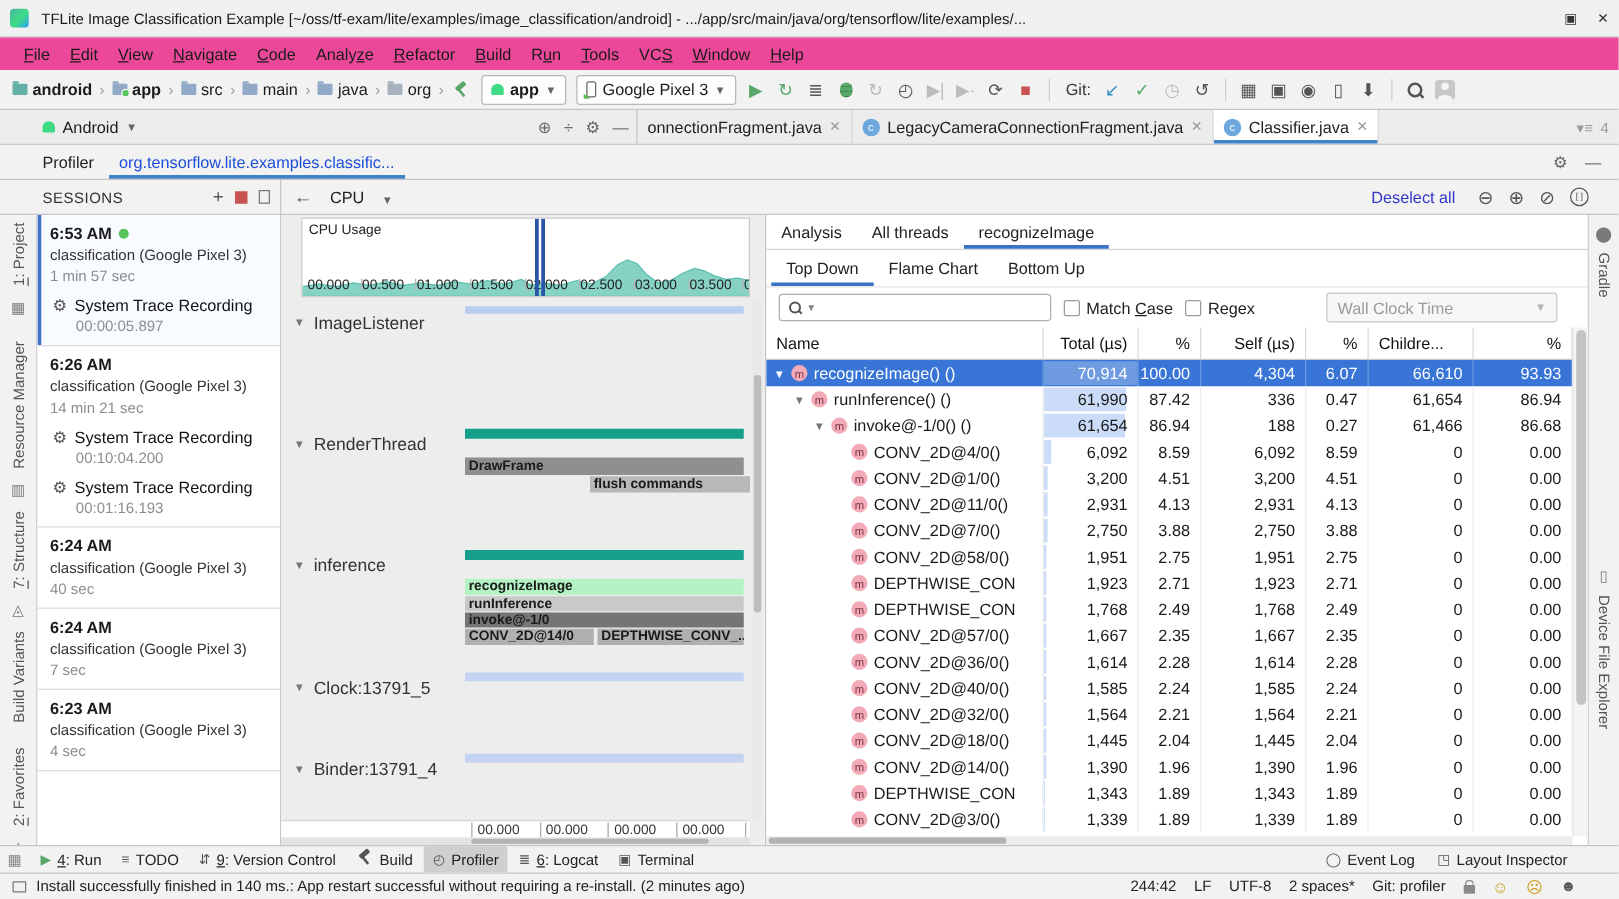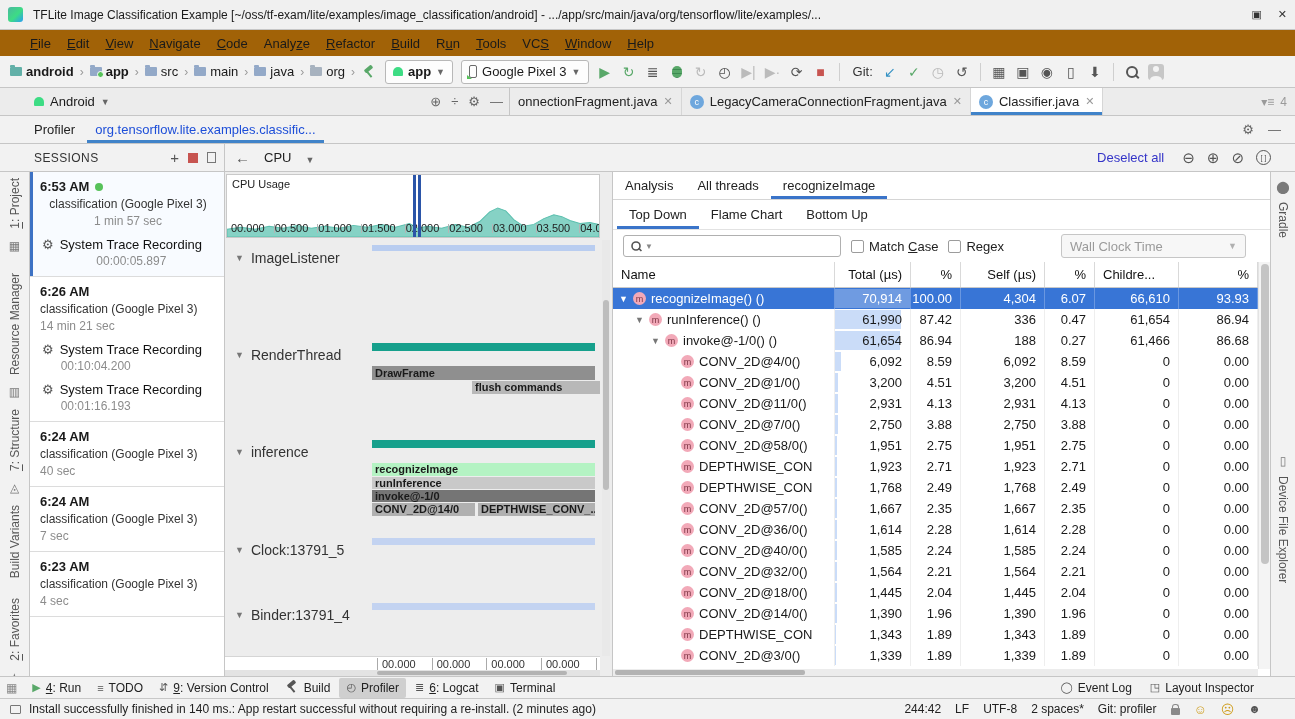--- a/index.html
+++ b/index.html
@@ -8,21 +8,21 @@
   .app { width:1295px; height:719px; display:flex; flex-direction:column; }
 
   
   .titlebar { height:30px; background:#f0f0f0; border-bottom:1px solid #c6c6c6; display:flex; align-items:center; padding:0 8px; flex:0 0 auto; }
   .app-icon { width:15px; height:15px; border-radius:3px; background:linear-gradient(135deg,#4bb7a0,#3ddc84 55%,#2a9df4); margin-right:10px; }
   .title-text { font-weight:normal; font-size:12px; white-space:nowrap; overflow:hidden; flex:1; }
   .win-btns { display:flex; gap:16px; color:#333; font-size:11px; margin-left:10px; }
   .win-btns span { cursor:default; }
 
   
-  .menubar { height:26px; display:flex; align-items:center; padding:0 22px; background:#a16207; flex:0 0 auto; }
+  .menubar { height:26px; display:flex; align-items:center; padding:0 11px; background:#ec4899; flex:0 0 auto; }
   .menu-item { padding:3px 8px; font-size:13px; border-radius:2px; }
 
   
   .toolbar { height:32px; display:flex; align-items:center; padding:0 8px; background:#f2f2f2; border-bottom:1px solid #c6c6c6; gap:2px; flex:0 0 auto; }
   .crumbs { display:flex; align-items:center; gap:3px; }
   .crumb { display:flex; align-items:center; gap:4px; padding:1px 2px; }
   .crumb .lbl { font-size:13px; }
   .crumb.bold .lbl { font-weight:bold; }
   .crumb-sep { color:#9a9a9a; font-size:12px; margin:0 1px; }
   .folder { width:12px; height:9px; background:#93a9c8; border-radius:1px; position:relative; }
@@ -95,34 +95,34 @@
   .main { flex:1; display:flex; min-height:0; }
   .lstripe { width:30px; background:#f2f2f2; border-right:1px solid #c6c6c6; display:flex; flex-direction:column; align-items:center; padding-top:6px; gap:10px; flex:0 0 auto; }
   .vtext { writing-mode:vertical-rl; transform:rotate(180deg); font-size:12px; color:#555; white-space:nowrap; }
   .vtext-r { writing-mode:vertical-rl; font-size:12px; color:#555; white-space:nowrap; }
   .stripe-ic { color:#7a7a7a; font-size:12px; }
   .rstripe { width:25px; background:#f2f2f2; border-left:1px solid #c6c6c6; display:flex; flex-direction:column; align-items:center; padding-top:8px; gap:8px; flex:0 0 auto; }
 
   
   .sessions { width:195px; background:#fff; border-right:1px solid #c6c6c6; overflow:hidden; flex:0 0 auto; }
   .card { padding:7px 8px 8px 10px; border-bottom:1px solid #dcdcdc; position:relative; }
-  .card.selected { background:#f8fbff;text-align:center; }
+  .card.selected { background:#f8fbff; }
   .card.selected::before { content:''; position:absolute; left:0; top:0; bottom:0; width:3px; background:#3d72c4; }
   .s-time { font-size:13px; font-weight:bold; display:flex; align-items:center; gap:6px; }
   .live-dot { width:8px; height:8px; border-radius:50%; background:#57c25a; }
   .s-app { font-size:12px; color:#333; margin-top:3px; }
   .s-dur { font-size:12px; color:#8c8c8c; margin-top:3px; }
   .s-rec { display:flex; gap:6px; margin-top:9px; padding-left:2px; }
   .s-rec .gear { color:#555; font-size:13px; }
   .r-label { font-size:13px; color:#111; }
   .r-time { font-size:12px; color:#8c8c8c; margin-top:2px; padding-left:1px; }
 
   
   .timeline { width:387px; position:relative; background:#ededed; flex:0 0 auto; }
-  .cpu-chart { position:absolute; top:2px; left:1px; right:12px; height:64px; background:#fff; border:1px solid #c9c9c9; overflow:hidden; }
+  .cpu-chart { position:absolute; top:2px; left:16px; right:12px; height:64px; background:#fff; border:1px solid #c9c9c9; overflow:hidden; }
   .cpu-chart svg { position:absolute; inset:0; width:100%; height:100%; }
   .cpu-usage-lbl { position:absolute; top:3px; left:5px; font-size:11px; color:#222; z-index:2; }
   .ticks { position:absolute; bottom:3px; left:4px; right:0; display:flex; justify-content:space-between; z-index:2; }
   .tick { font-size:11px; color:#222; white-space:nowrap; }
   .tick::after { content:''; display:inline-block; width:1px; height:9px; background:#b5b5b5; margin-left:9px; vertical-align:-1px; }
   .sel-line { position:absolute; top:0; bottom:0; width:3px; background:#2b55a8; z-index:3; }
   .threads { position:absolute; top:68px; left:0; right:12px; bottom:20px; overflow:hidden; }
   .t-label { position:absolute; left:10px; font-size:14px; color:#333; display:flex; gap:7px; align-items:center; white-space:nowrap; }
   .t-label .tri { font-size:9px; color:#777; }
   .t-bar { position:absolute; left:147px; width:223px;font-weight:bold; }

